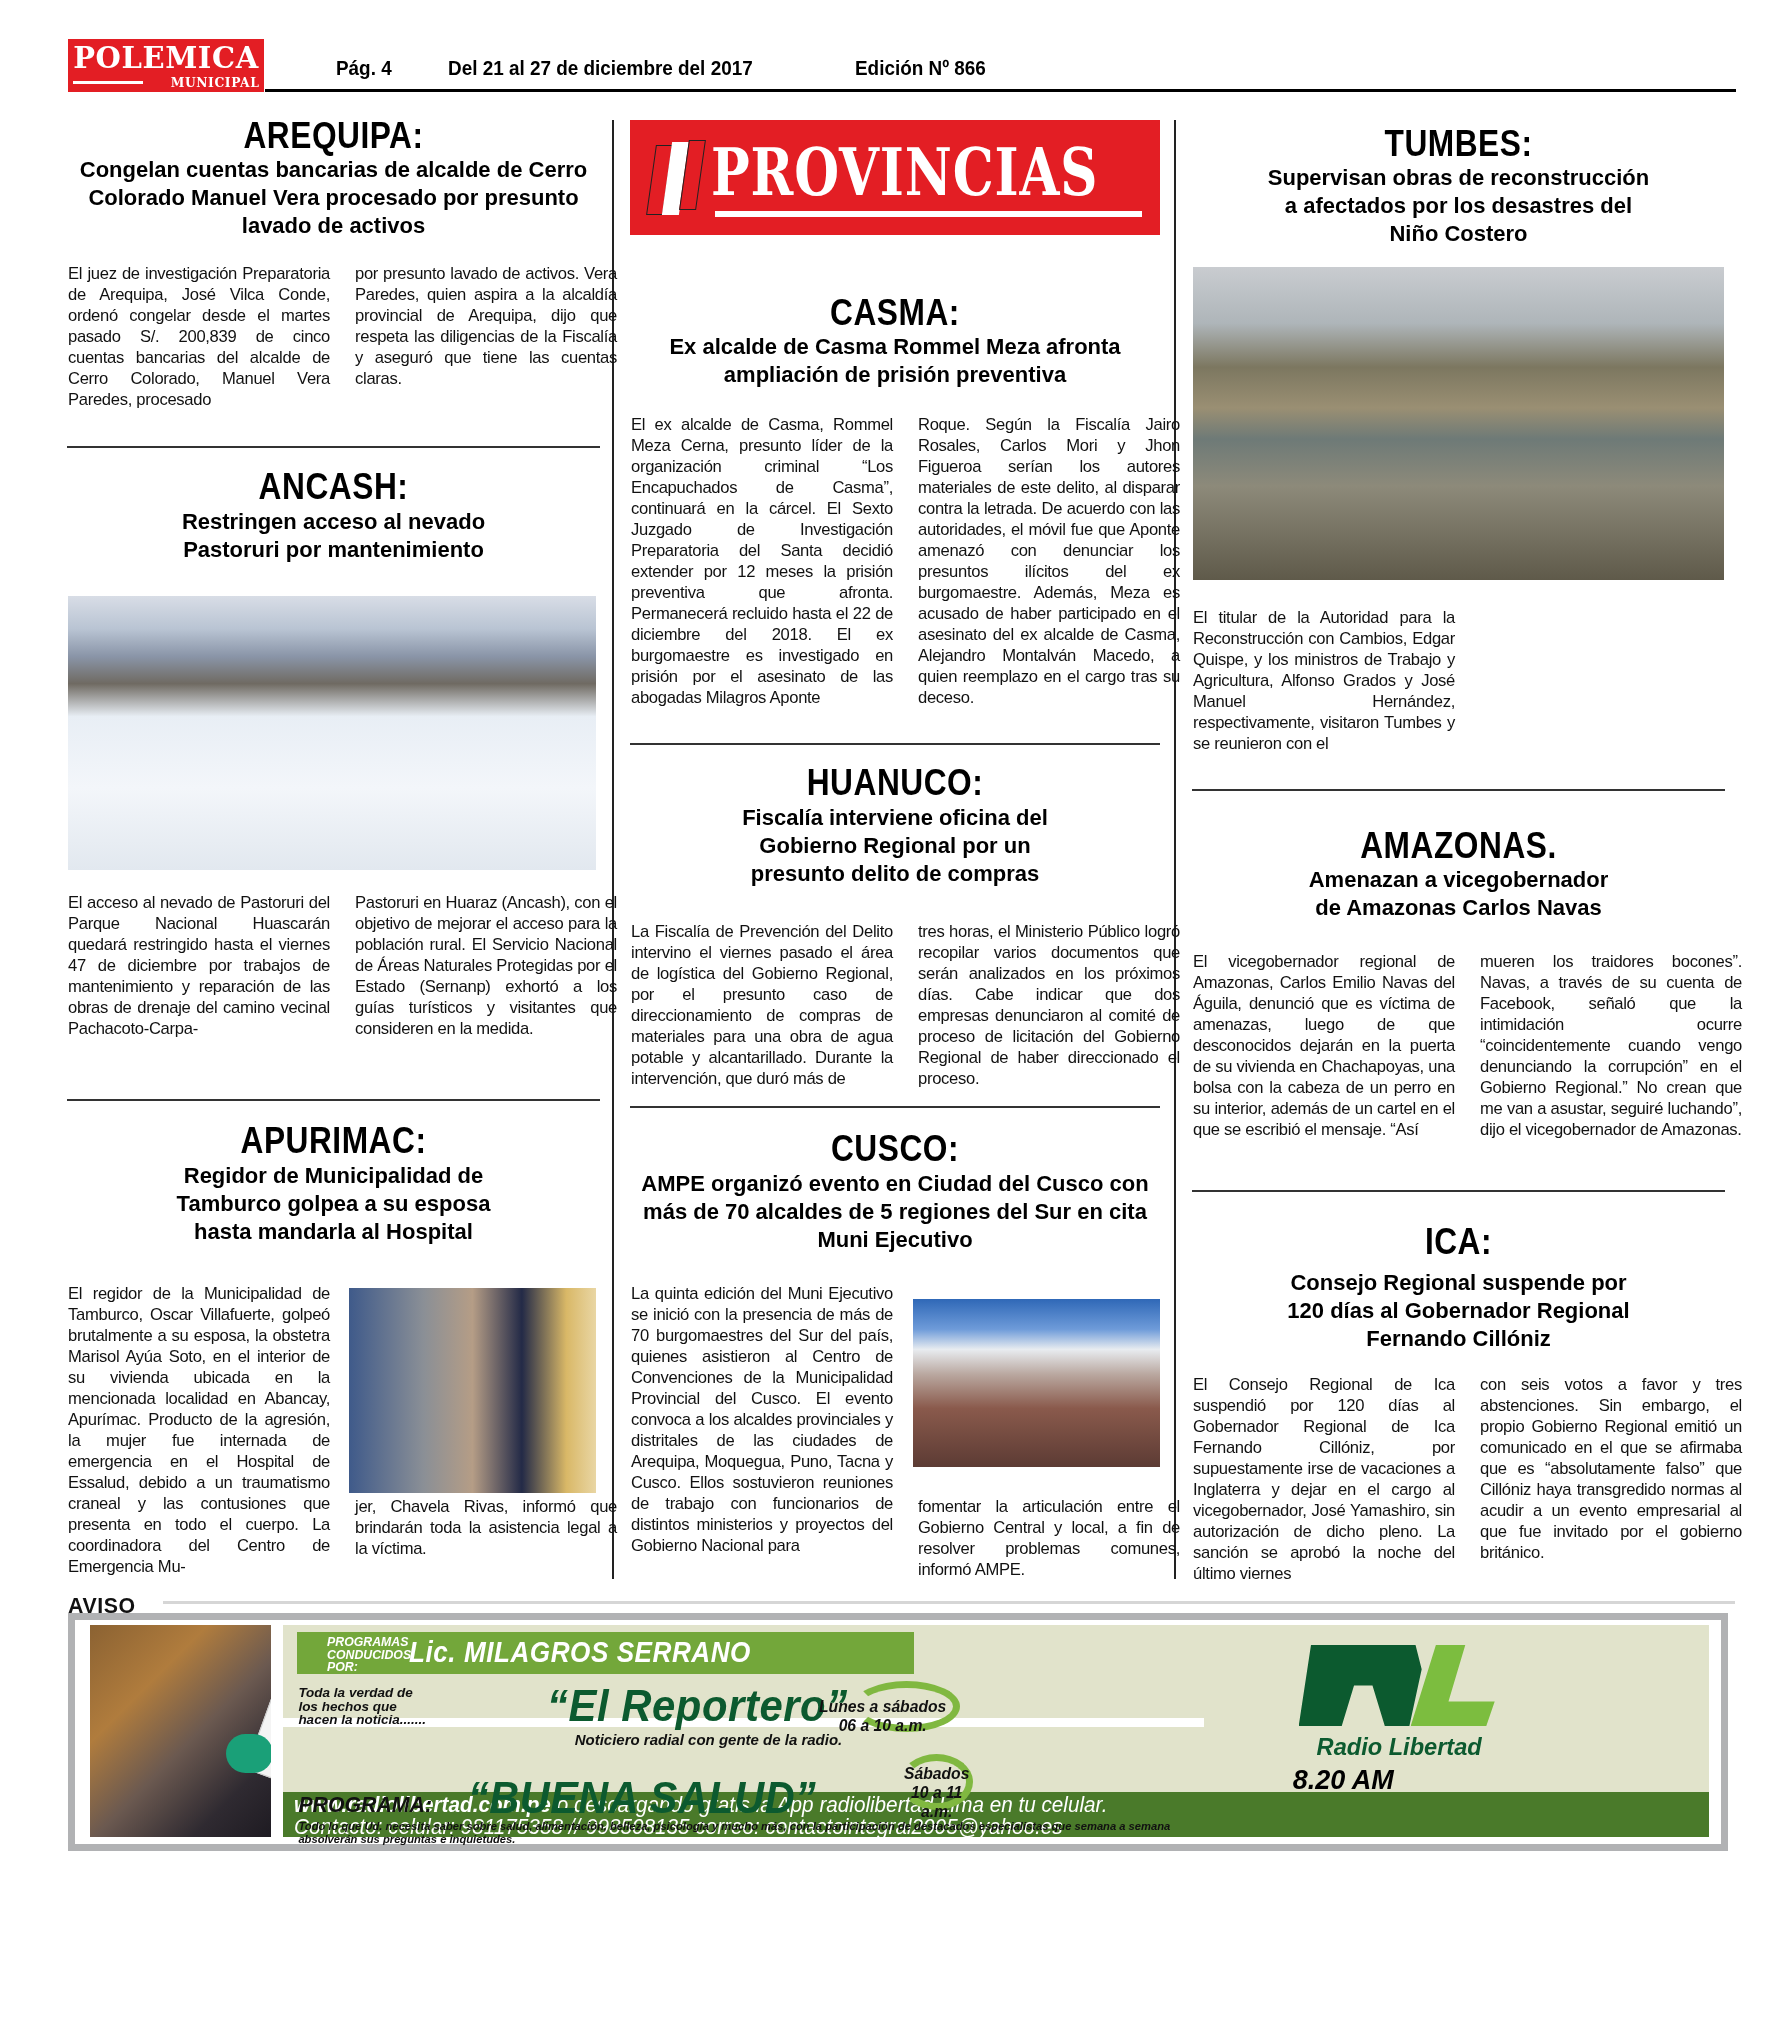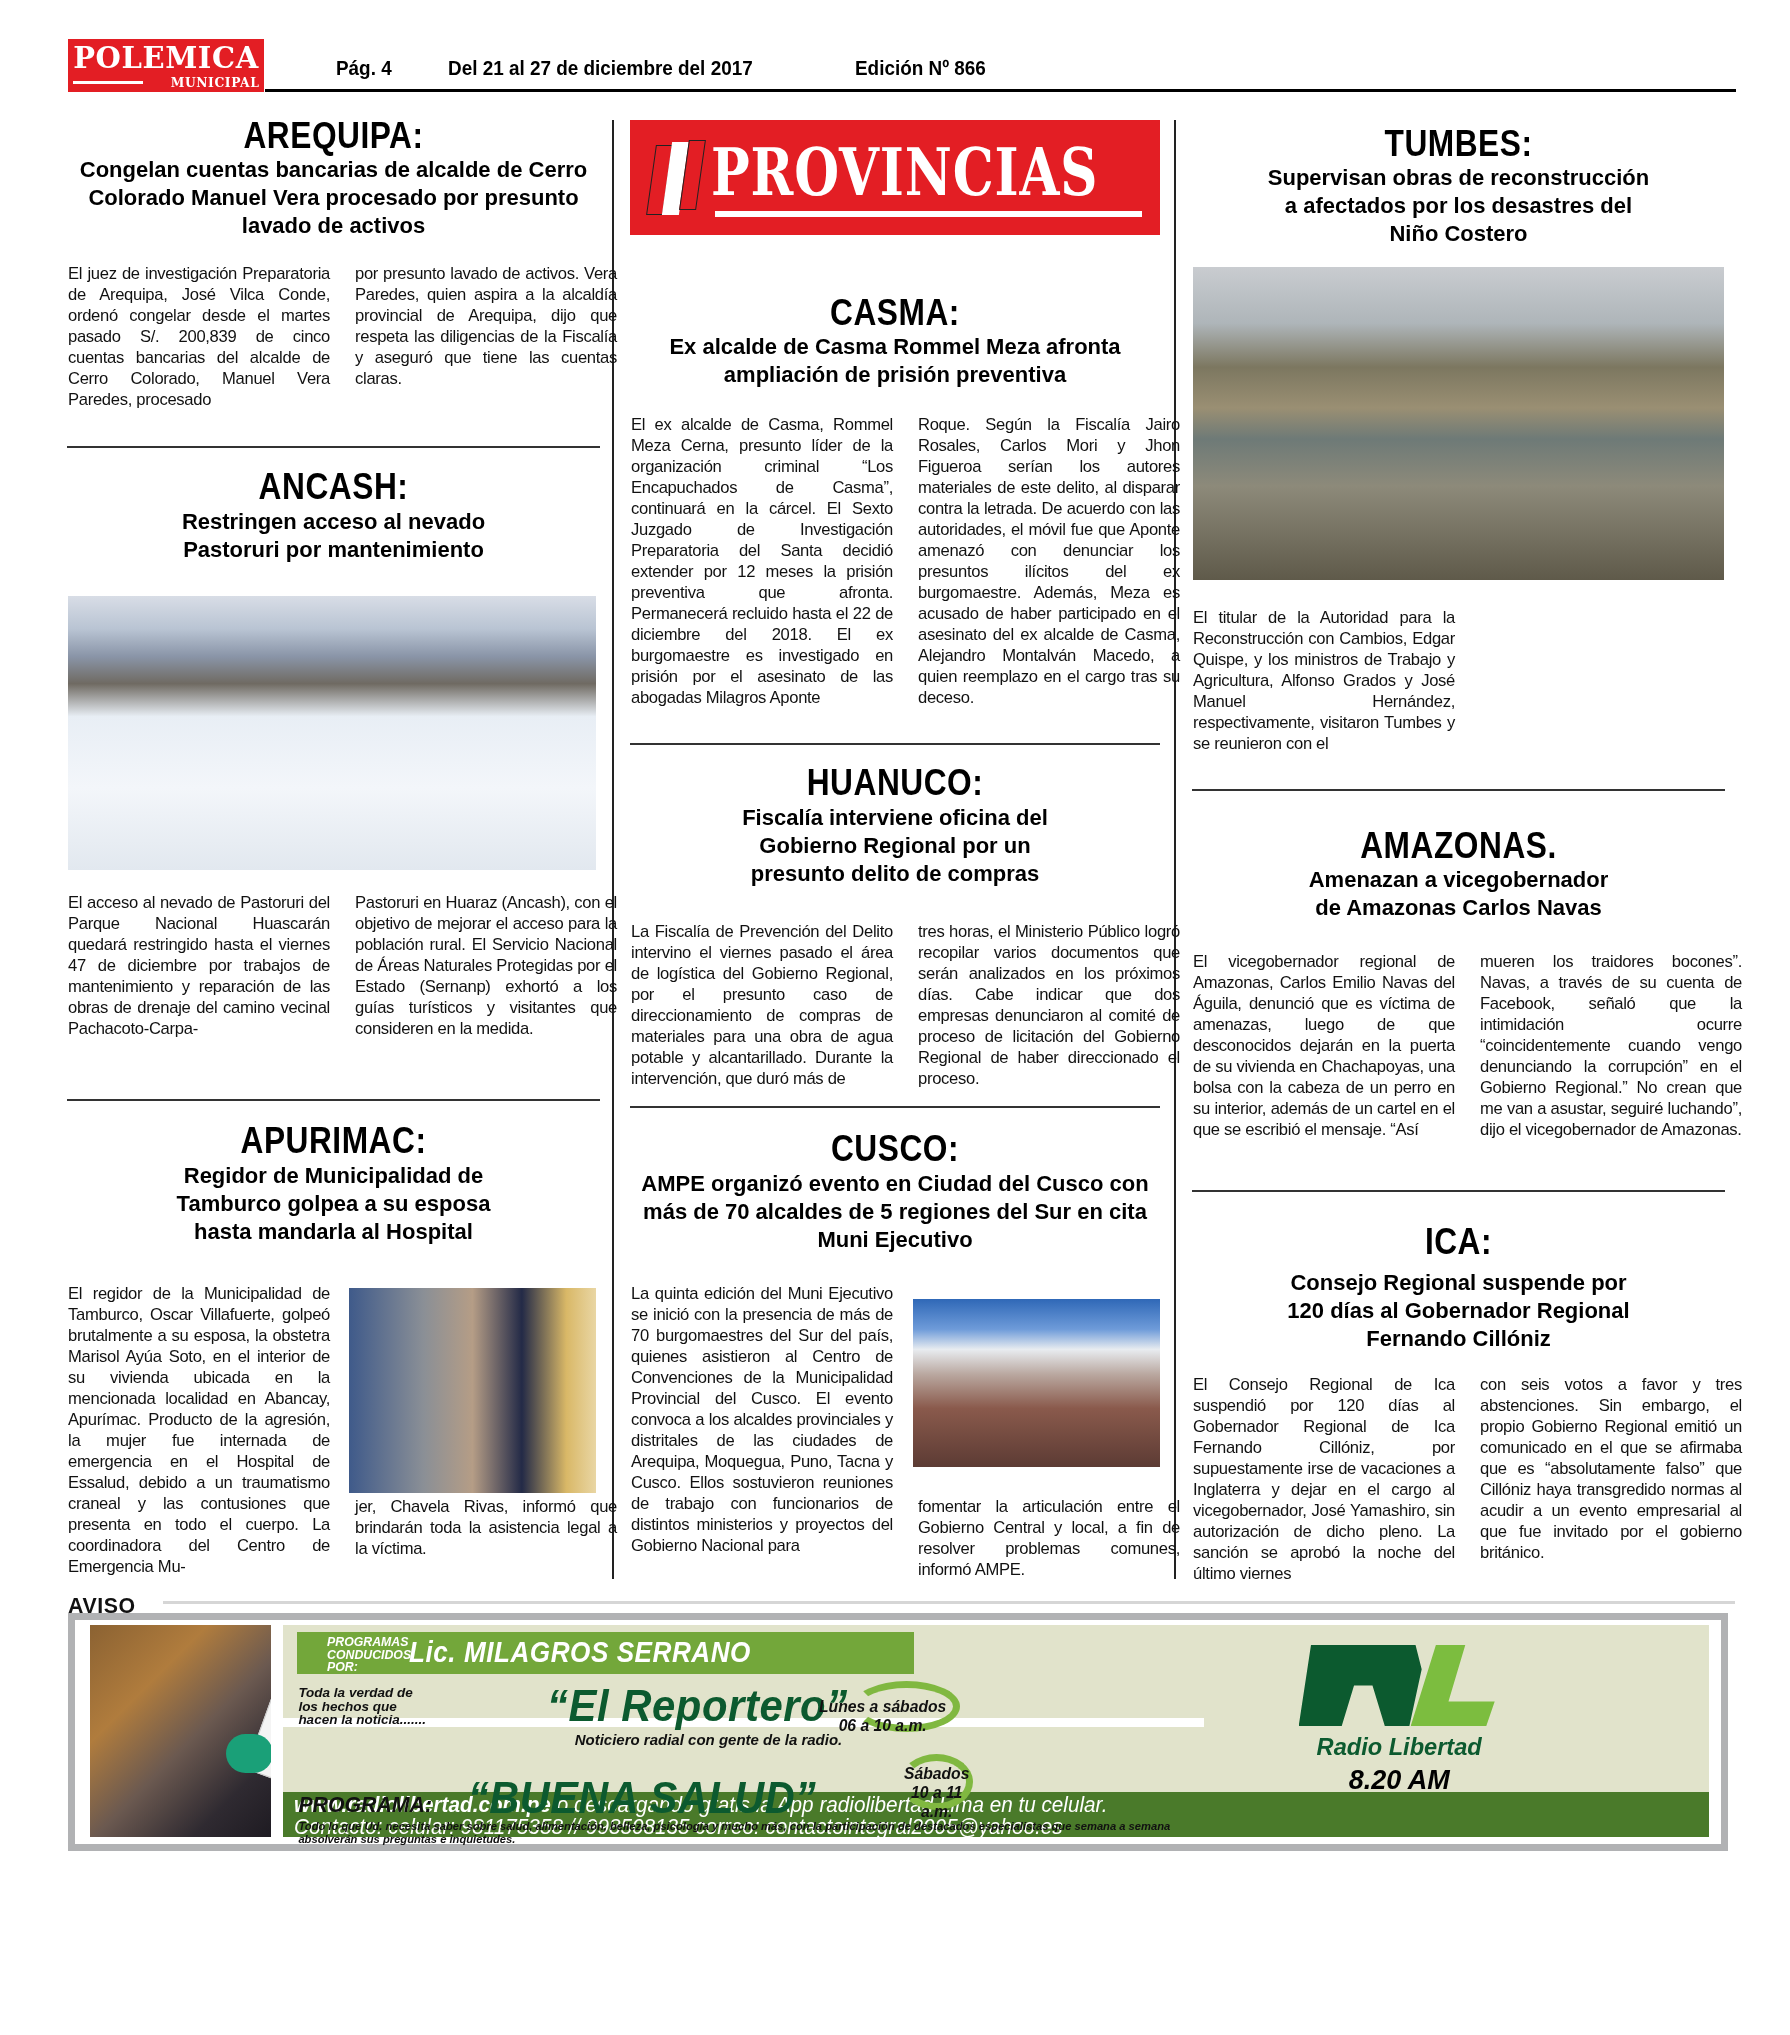--- a/index.html
+++ b/index.html
@@ -78,21 +78,21 @@
   .ad-sched1 { position: absolute; left: 516px; top: 72px; width: 168px; text-align: center; font-style: italic; font-weight: bold; font-size: 15.7px; line-height: 19px; }
   .ad-programa { position: absolute; left: 15.7px; top: 168px; font-style: italic; font-weight: 900; font-size: 21.3px; }
   .ad-salud { position: absolute; left: 185px; top: 147px; color: #0c5a2f; font-style: italic; font-weight: 900; font-size: 45px; letter-spacing: 0.6px; transform: scaleX(0.92); transform-origin: left; }
   .ad-sched2 { position: absolute; left: 612px; top: 139px; width: 84px; text-align: center; font-style: italic; font-weight: bold; font-size: 15.7px; line-height: 19px; }
   .ad-desc { position: absolute; left: 15.7px; top: 195px; width: 898px; font-style: italic; font-weight: bold; font-size: 11.2px; line-height: 12.3px; color: #111; }
 
   .ad-rl-logo { position: absolute; left: 1016px; top: 19.6px; width: 196px; height: 84px; }
   .ad-rl-logo .r { position: absolute; left: 0; top: 0; width: 123px; height: 81px; background: #0c5a2f; clip-path: polygon(10% 0, 95% 0, 100% 30%, 90% 100%, 70% 100%, 60% 50%, 45% 50%, 35% 100%, 0 100%); }
   .ad-rl-logo .l { position: absolute; left: 112px; top: 0; width: 84px; height: 81px; background: #7cbd3f; clip-path: polygon(30% 0, 65% 0, 45% 70%, 100% 70%, 90% 100%, 0 100%); }
   .ad-rl-name { position: absolute; left: 1010px; top: 109px; width: 213px; text-align: center; color: #0c5a2f; font-style: italic; font-weight: bold; font-size: 23.6px; }
-  .ad-rl-time { position: absolute; left: 1010px; top: 140px; width: 213px; text-align: center; color: #000; font-style: italic; font-weight: bold; font-size: 27px; }
+  .ad-rl-time { position: absolute; left: 1010px; top: 140px; width: 213px; color: #000; font-style: italic; font-weight: bold; font-size: 27px; }
 
   .ad-web { position: absolute; left: 11.2px; top: 1.1px; color: #fff; font-style: italic; font-size: 22.5px; line-height: 23.6px; transform: scaleX(0.92); transform-origin: left; white-space: nowrap; }
   .ad-web b { font-weight: bold; }
   .ad-contact { position: absolute; left: 11.2px; top: 22.5px; color: #fff; font-style: italic; font-size: 22.5px; line-height: 23.6px; transform: scaleX(0.92); transform-origin: left; white-space: nowrap; }
 </style>
 </head>
 <body>
 
 <div class="masthead">
   <div class="m1">POLEMICA</div>

